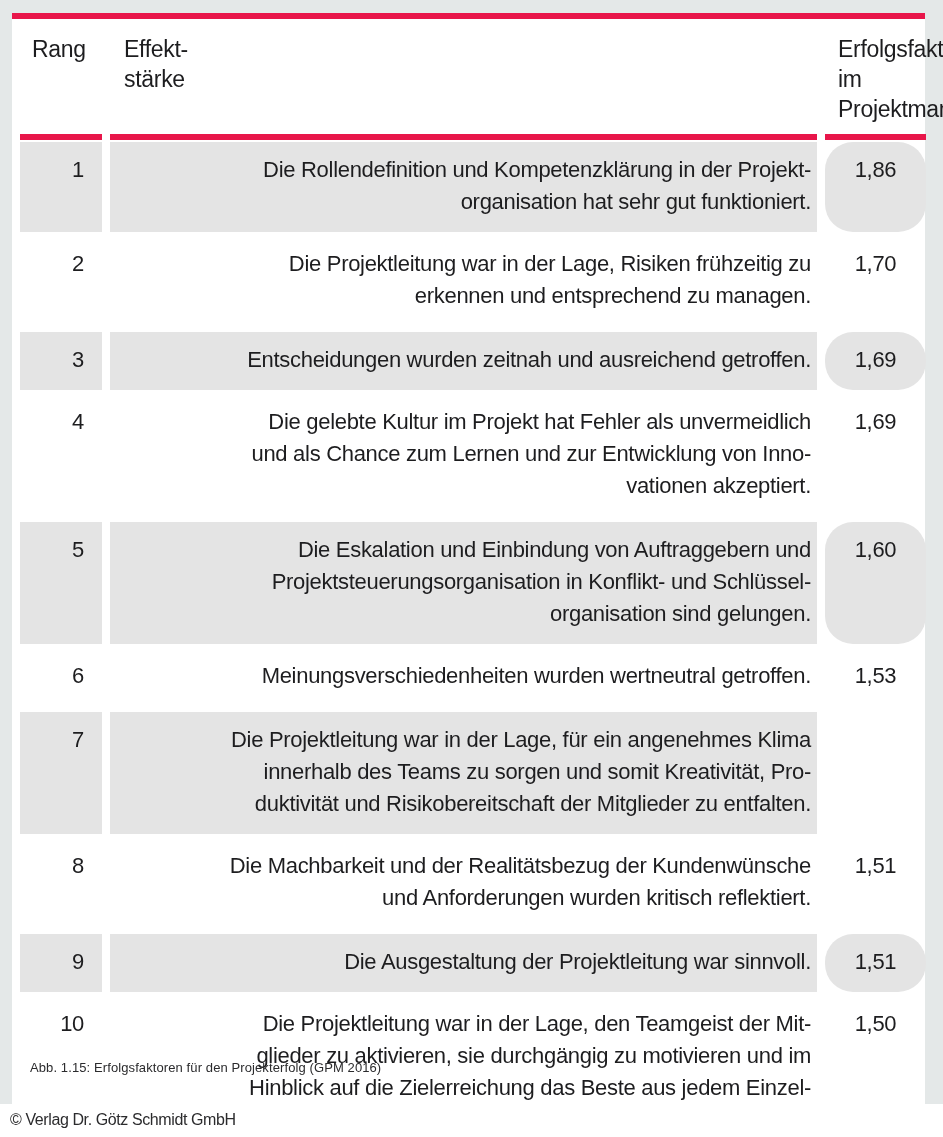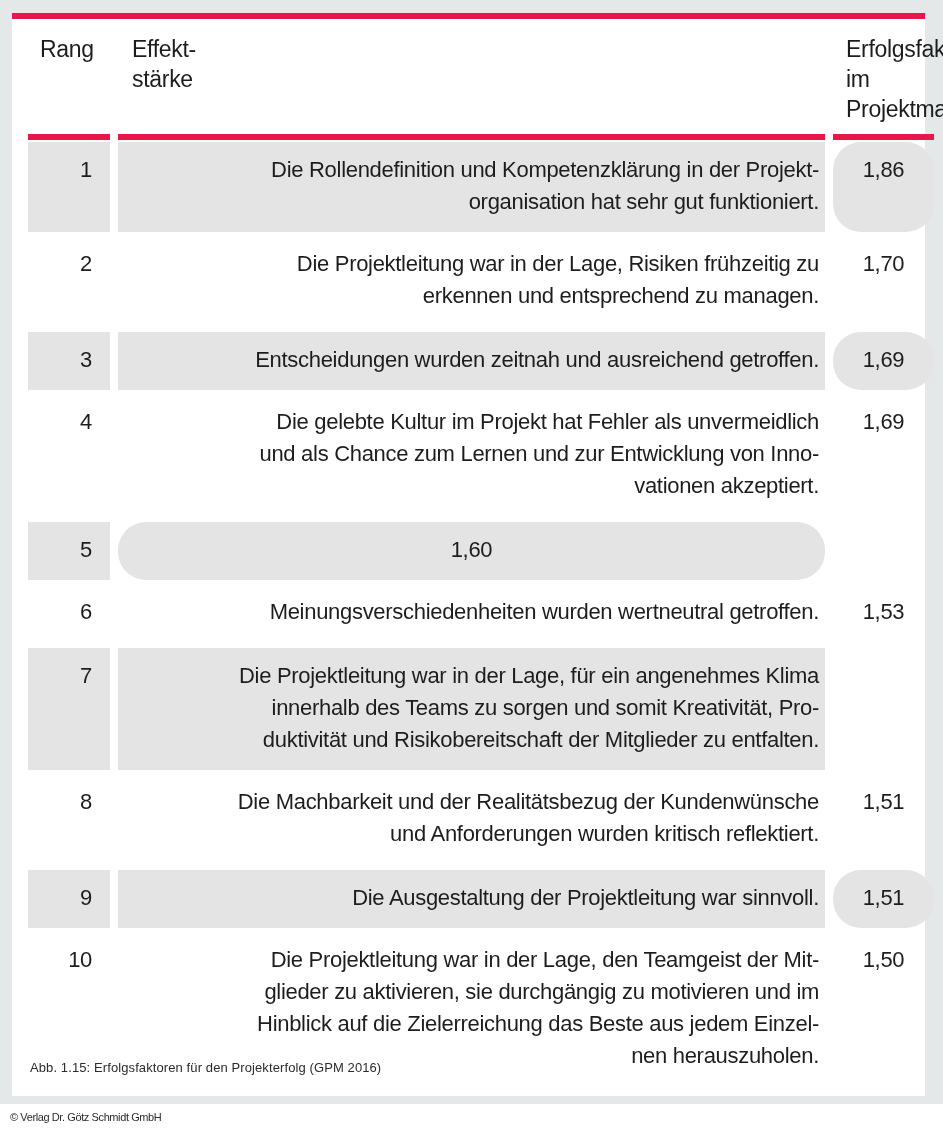--- a/index.html
+++ b/index.html
@@ -23,21 +23,21 @@
 
   .redbar {
     height: 6px;
     background: #e8164a;
   }
 
   .tgrid {
     display: grid;
     grid-template-columns: 82px 707px 101px;
     column-gap: 8px;
-    padding-left: 16px;
+    padding-left: 8px;
     padding-right: 3px;
   }
 
   .header-row { padding-top: 15px; padding-bottom: 10px; }
   .header-cell {
     font-size: 23px;
     line-height: 30px;
     letter-spacing: -0.3px;
     white-space: pre-line;
     color: #1d1d1f;
@@ -81,21 +81,21 @@
     left: 0;
     top: 1104px;
     width: 943px;
     height: 33px;
     background: #ffffff;
   }
   .copyright {
     position: absolute;
     left: 10px;
     top: 7px;
-    font-size: 11px;
+    font-size: 16px;
     color: #2b2b2d;
     letter-spacing: -0.4px;
   }
 </style>
 </head>
 <body>
 
 <div class="panel">
   <div class="redbar"></div>
 
@@ -132,20 +132,23 @@
       </div>
       <div class="tgrid row white">
         <div class="cell rank">4</div>
         <div class="cell text">Die gelebte Kultur im Projekt hat Fehler als unvermeidlich
 und als Chance zum Lernen und zur Entwicklung von Inno-
 vationen akzeptiert.</div>
         <div class="cell val">1,69</div>
       </div>
       <div class="tgrid row gray">
         <div class="cell rank">5</div>
+        <div class="cell text">Die Eskalation und Einbindung von Auftraggebern und
+Projektsteuerungsorganisation in Konflikt- und Schlüssel-
+organisation sind gelungen.</div>
         <div class="cell val">1,60</div>
       </div>
       <div class="tgrid row white">
         <div class="cell rank">6</div>
         <div class="cell text">Meinungsverschiedenheiten wurden wertneutral getroffen.</div>
         <div class="cell val">1,53</div>
       </div>
       <div class="tgrid row gray">
         <div class="cell rank">7</div>
         <div class="cell text">Die Projektleitung war in der Lage, für ein angenehmes Klima

